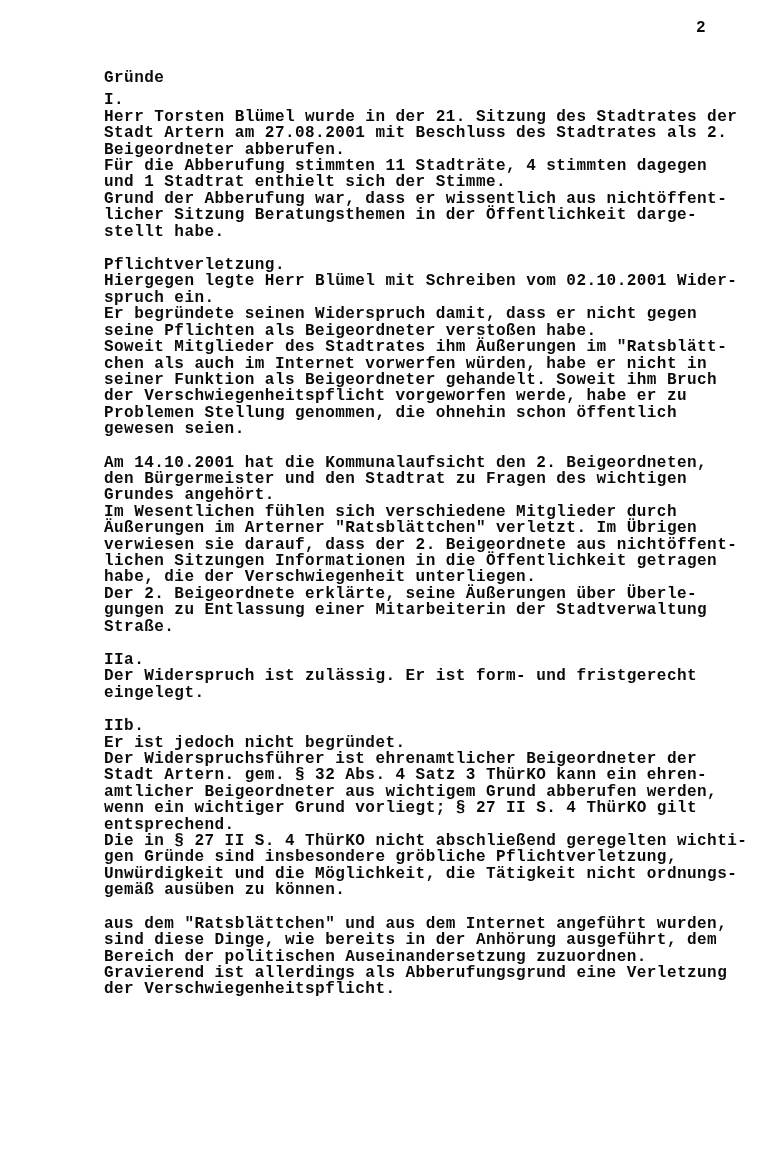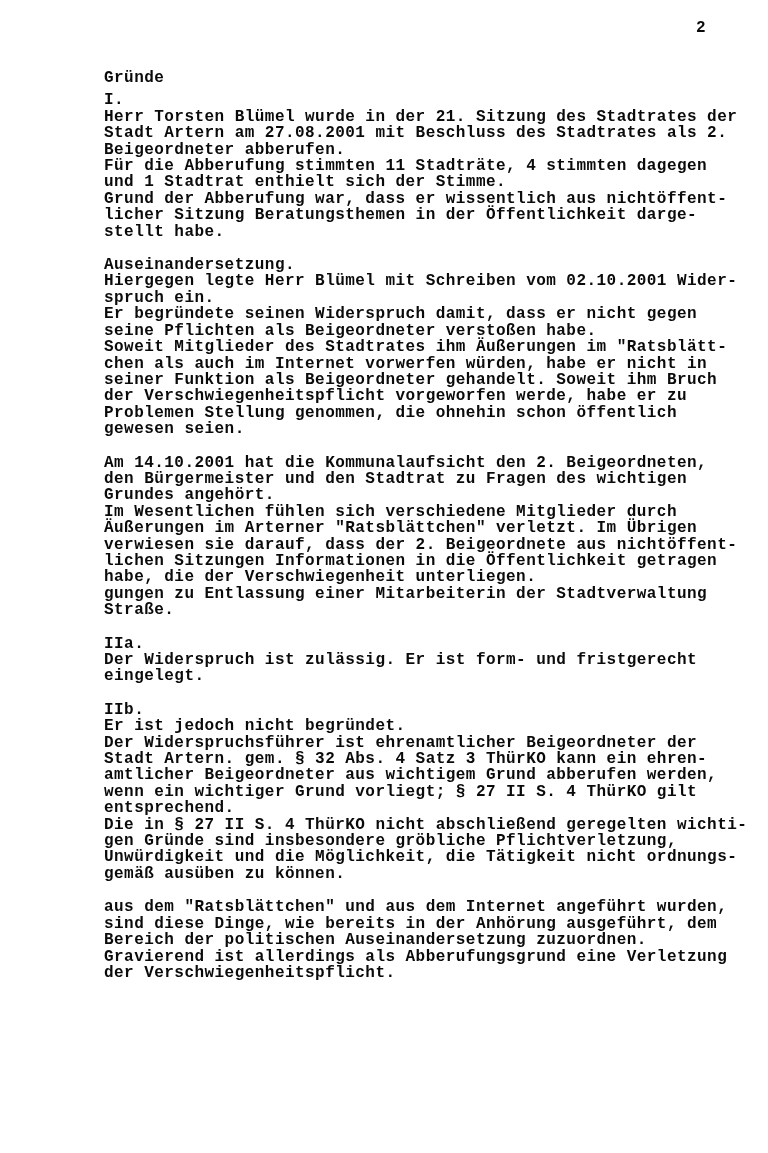--- a/index.html
+++ b/index.html
@@ -71,41 +71,42 @@
           <div class="text-line">Herr Torsten Blümel wurde in der 21. Sitzung des Stadtrates der</div>
           <div class="text-line">Stadt Artern am 27.08.2001 mit Beschluss des Stadtrates als 2.</div>
           <div class="text-line">Beigeordneter abberufen.</div>
           <div class="text-line">Für die Abberufung stimmten 11 Stadträte, 4 stimmten dagegen</div>
           <div class="text-line">und 1 Stadtrat enthielt sich der Stimme.</div>
           <div class="text-line">Grund der Abberufung war, dass er wissentlich aus nichtöffent-</div>
           <div class="text-line">licher Sitzung Beratungsthemen in der Öffentlichkeit darge-</div>
           <div class="text-line">stellt habe.</div>
         </div>
         <div class="paragraph">
-          <div class="text-line">Auseinandersetzung.</div>
+          <div class="text-line">Pflichtverletzung.</div>
           <div class="text-line">Hiergegen legte Herr Blümel mit Schreiben vom 02.10.2001 Wider-</div>
           <div class="text-line">spruch ein.</div>
           <div class="text-line">Er begründete seinen Widerspruch damit, dass er nicht gegen</div>
           <div class="text-line">seine Pflichten als Beigeordneter verstoßen habe.</div>
           <div class="text-line">Soweit Mitglieder des Stadtrates ihm Äußerungen im "Ratsblätt-</div>
           <div class="text-line">chen als auch im Internet vorwerfen würden, habe er nicht in</div>
           <div class="text-line">seiner Funktion als Beigeordneter gehandelt. Soweit ihm Bruch</div>
           <div class="text-line">der Verschwiegenheitspflicht vorgeworfen werde, habe er zu</div>
           <div class="text-line">Problemen Stellung genommen, die ohnehin schon öffentlich</div>
           <div class="text-line">gewesen seien.</div>
         </div>
         <div class="paragraph">
           <div class="text-line">Am 14.10.2001 hat die Kommunalaufsicht den 2. Beigeordneten,</div>
           <div class="text-line">den Bürgermeister und den Stadtrat zu Fragen des wichtigen</div>
           <div class="text-line">Grundes angehört.</div>
           <div class="text-line">Im Wesentlichen fühlen sich verschiedene Mitglieder durch</div>
           <div class="text-line">Äußerungen im Arterner "Ratsblättchen" verletzt. Im Übrigen</div>
           <div class="text-line">verwiesen sie darauf, dass der 2. Beigeordnete aus nichtöffent-</div>
           <div class="text-line">lichen Sitzungen Informationen in die Öffentlichkeit getragen</div>
           <div class="text-line">habe, die der Verschwiegenheit unterliegen.</div>
+          <div class="text-line">Der 2. Beigeordnete erklärte, seine Äußerungen über Überle-</div>
           <div class="text-line">gungen zu Entlassung einer Mitarbeiterin der Stadtverwaltung</div>
           <div class="text-line">Straße.</div>
         </div>
         <div class="paragraph">
           <div class="text-line">IIa.</div>
           <div class="text-line">Der Widerspruch ist zulässig. Er ist form- und fristgerecht</div>
           <div class="text-line">eingelegt.</div>
         </div>
         <div class="paragraph">
           <div class="text-line">IIb.</div>

